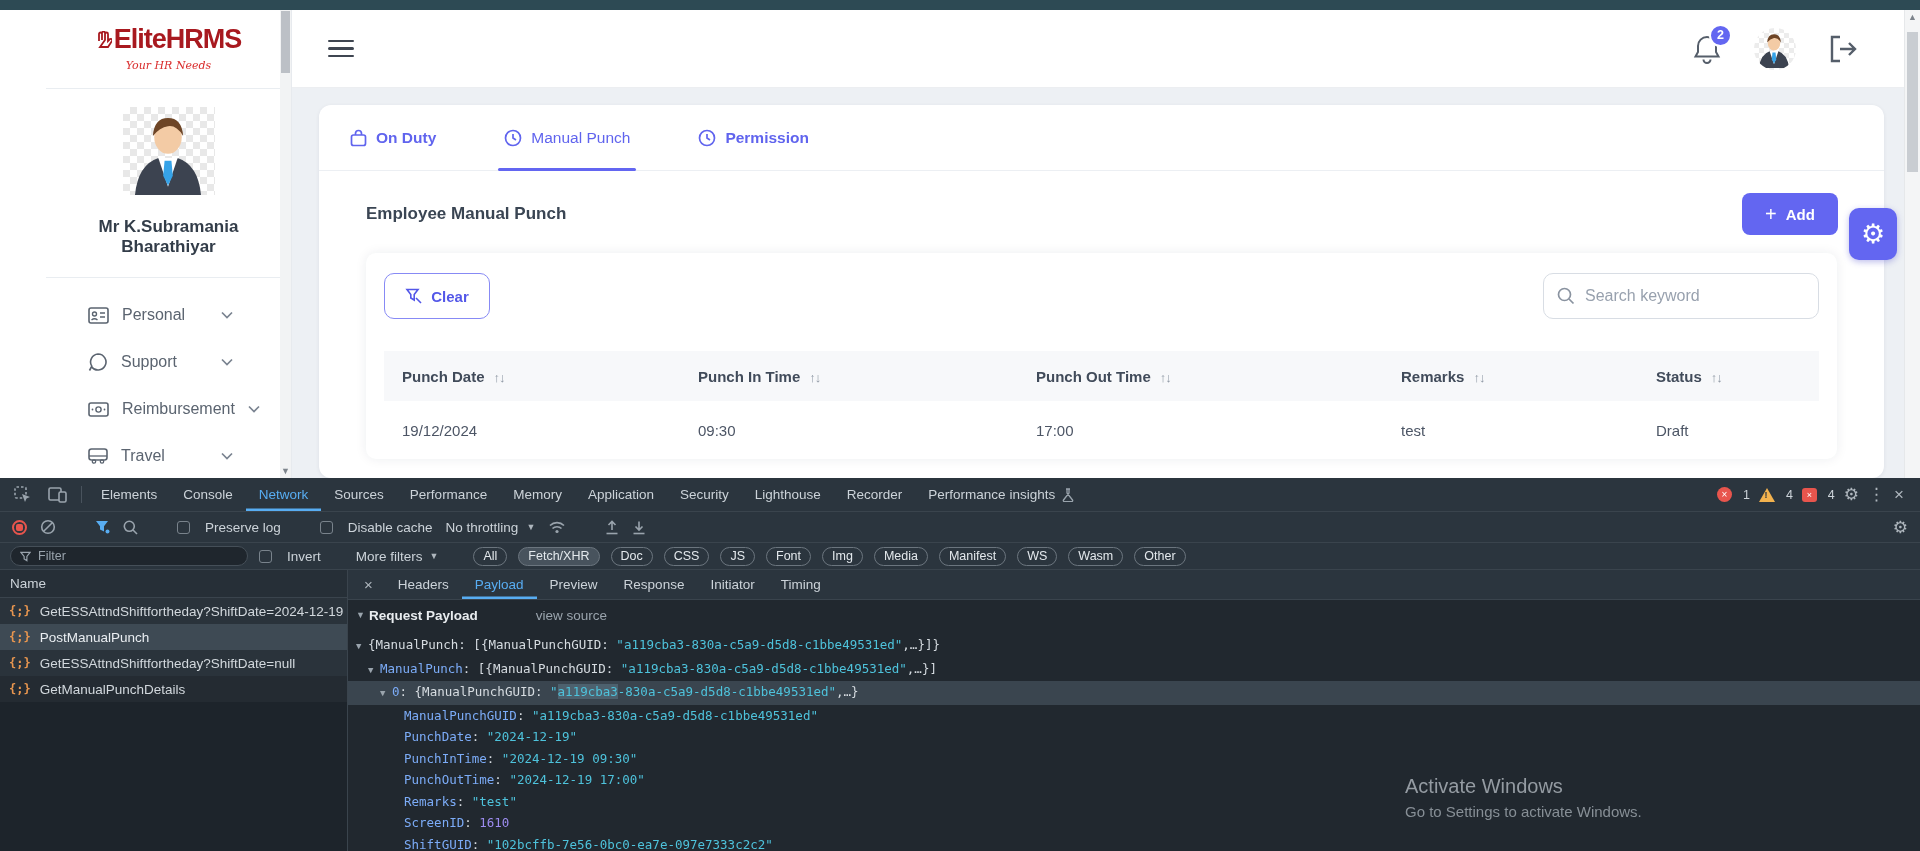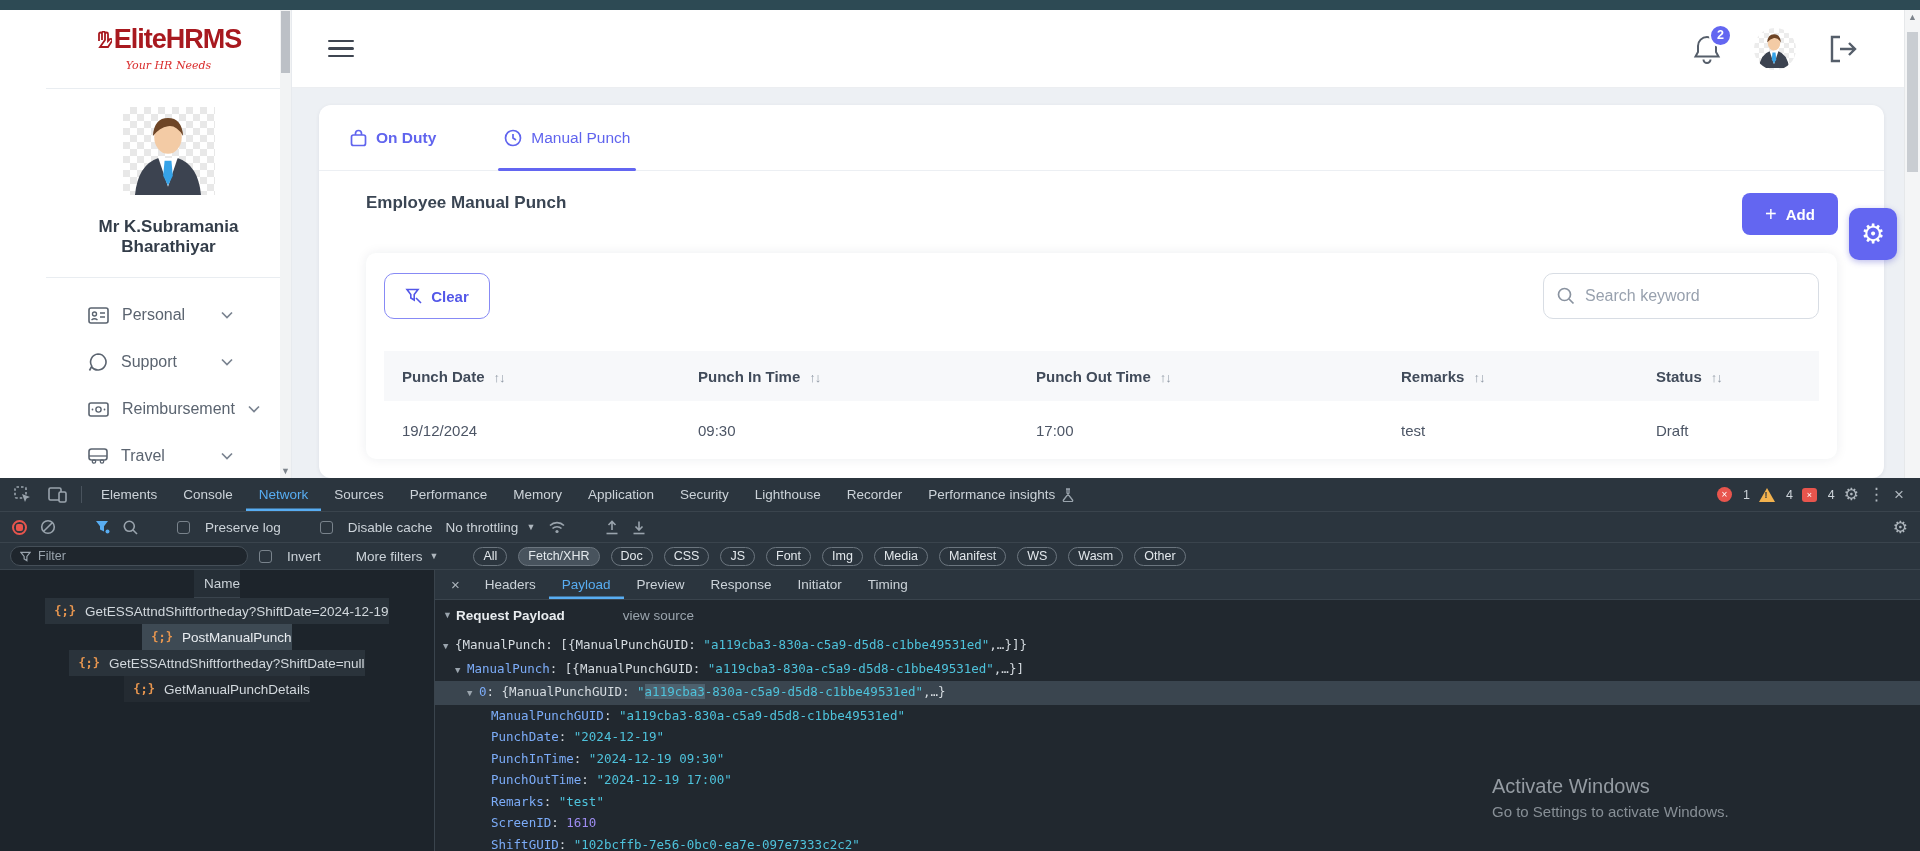--- a/index.html
+++ b/index.html
@@ -44,21 +44,21 @@
     background-image:linear-gradient(45deg,#ececec 25%,transparent 25%,transparent 75%,#ececec 75%),
                      linear-gradient(45deg,#ececec 25%,#fff 25%,#fff 75%,#ececec 75%);
     background-size:10px 10px; background-position:0 0,5px 5px; }
 
   .content { position:relative; flex:1; padding:17px 0 0 27px; }
   .card { position:relative; width:1565px; height:100%; background:#fff; border-radius:12px; box-shadow:0 1px 4px rgba(20,30,55,.07); }
   .tabs { display:flex; gap:68px; padding-left:31px; height:66px; border-bottom:1px solid #eceff3; }
   .tab { position:relative; display:flex; align-items:center; gap:9px; color:#6064ee; font-weight:600; font-size:15.5px; cursor:pointer; }
   .tab.active { font-weight:normal; }
   .tab.active::after { content:""; position:absolute; left:-6px; right:-6px; bottom:-1px; height:3px; background:#6366f1; border-radius:2px; }
-  .card-head { display:flex; padding:22px 46px 0 47px; }
+  .card-head { display:flex; align-items:center; padding:22px 46px 0 47px; }
   .page-title { font-size:17px; font-weight:bold; color:#3a4553; }
   .add-btn { margin-left:auto; width:96px; height:42px; border:none; border-radius:8px; background:#6366f1; color:#fff;
     font-size:15px; font-weight:600; display:flex; align-items:center; justify-content:center; gap:9px; cursor:pointer; font-family:inherit; }
   .plus { font-size:20px; font-weight:400; line-height:1; }
   .gear-fab { position:absolute; top:103px; right:-13px; width:48px; height:52px; border-radius:10px; background:#6366f1; color:#fff;
     display:flex; align-items:center; justify-content:center; font-size:27px; cursor:pointer; box-shadow:0 2px 6px rgba(70,70,200,.35); }
 
   .panel { margin:18px 47px 0 47px; background:#fff; border-radius:10px; box-shadow:0 0 12px rgba(30,40,60,.08); padding:20px 18px 0 18px; }
   .panel-toolbar { display:flex; align-items:center; }
   .clear-btn { width:106px; height:46px; background:#fff; border:1px solid #878af5; border-radius:10px; color:#5357e8;
@@ -106,21 +106,21 @@
 
   .dt-filterbar { height:27px; background:#2b353e; border-bottom:1px solid #3a444d; display:flex; align-items:center; gap:11px; padding:0 10px; }
   .filter-pill { width:238px; height:20px; background:#1f262d; border:1px solid #454f58; border-radius:10px; display:flex; align-items:center; gap:7px; padding:0 9px; }
   .filter-pill input { background:transparent; border:none; outline:none; color:#ccd3d9; font-size:12.5px; width:100%; font-family:inherit; }
   .filter-pill input::placeholder { color:#9aa4ad; }
   .chip { border:1px solid #6b757e; border-radius:10px; padding:1.5px 9px; font-size:12.5px; color:#e3e8ec; cursor:pointer; white-space:nowrap; }
   .chip.active { background:#48535d; }
   .morefilters { display:flex; align-items:center; gap:7px; cursor:pointer; }
 
   .dt-body { position:absolute; top:92px; left:0; right:0; bottom:0; display:flex; }
-  .dt-left { width:435px; flex:none; border-right:1px solid #3a444d; display:flex; flex-direction:column; background:#1d242b;align-items:center; }
+  .dt-left { width:348px; flex:none; border-right:1px solid #3a444d; display:flex; flex-direction:column; background:#1d242b; }
   .name-header { height:28px; flex:none; background:#262f37; border-bottom:1px solid #3a444d; display:flex; align-items:center; padding-left:10px; }
   .req-row { height:26px; flex:none; display:flex; align-items:center; gap:9px; padding-left:9px; font-size:13.5px; color:#d2d8dd; cursor:pointer; white-space:nowrap; overflow:hidden; }
   .req-row.odd { background:#2a333b; }
   .req-row.even { background:#242b32; }
   .req-row.selected { background:#3e4a54; color:#e9edf1; }
   .req-icon { color:#e8964f; font-family:"DejaVu Sans Mono", monospace; font-size:12px; font-weight:bold; }
 
   .dt-right { flex:1; position:relative; background:#21282f; display:flex; flex-direction:column; }
   .detail-tabs { height:30px; flex:none; background:#2b353e; border-bottom:1px solid #3a444d; display:flex; align-items:stretch; padding-left:4px; }
   .detail-tab { display:flex; align-items:center; padding:0 13px; cursor:pointer; color:#ccd3d9; }
@@ -291,20 +291,27 @@
                   <rect x="1.5" y="6" width="14" height="10.5" rx="2" fill="none" stroke="#6064ee" stroke-width="1.7"></rect>
                 </svg>
               <span>On Duty</span>
             </div>
             <div class="tab active">
               <svg width="18" height="18" viewBox="0 0 18 18">
                   <circle cx="9" cy="9" r="7.5" fill="none" stroke="#6064ee" stroke-width="1.7"></circle>
                   <path d="M9 5 V9 L12 11" fill="none" stroke="#6064ee" stroke-width="1.7"></path>
                 </svg>
               <span>Manual Punch</span>
+            </div>
+            <div class="tab">
+              <svg width="18" height="18" viewBox="0 0 18 18">
+                  <circle cx="9" cy="9" r="7.5" fill="none" stroke="#6064ee" stroke-width="1.7"></circle>
+                  <path d="M9 5 V9 L12 11" fill="none" stroke="#6064ee" stroke-width="1.7"></path>
+                </svg>
+              <span>Permission</span>
             </div>
           </div>
 
           <div class="card-head">
             <div class="page-title">Employee Manual Punch</div>
             <button class="add-btn">
               <span class="plus">+</span>
               <span>Add</span>
             </button>
           </div>

